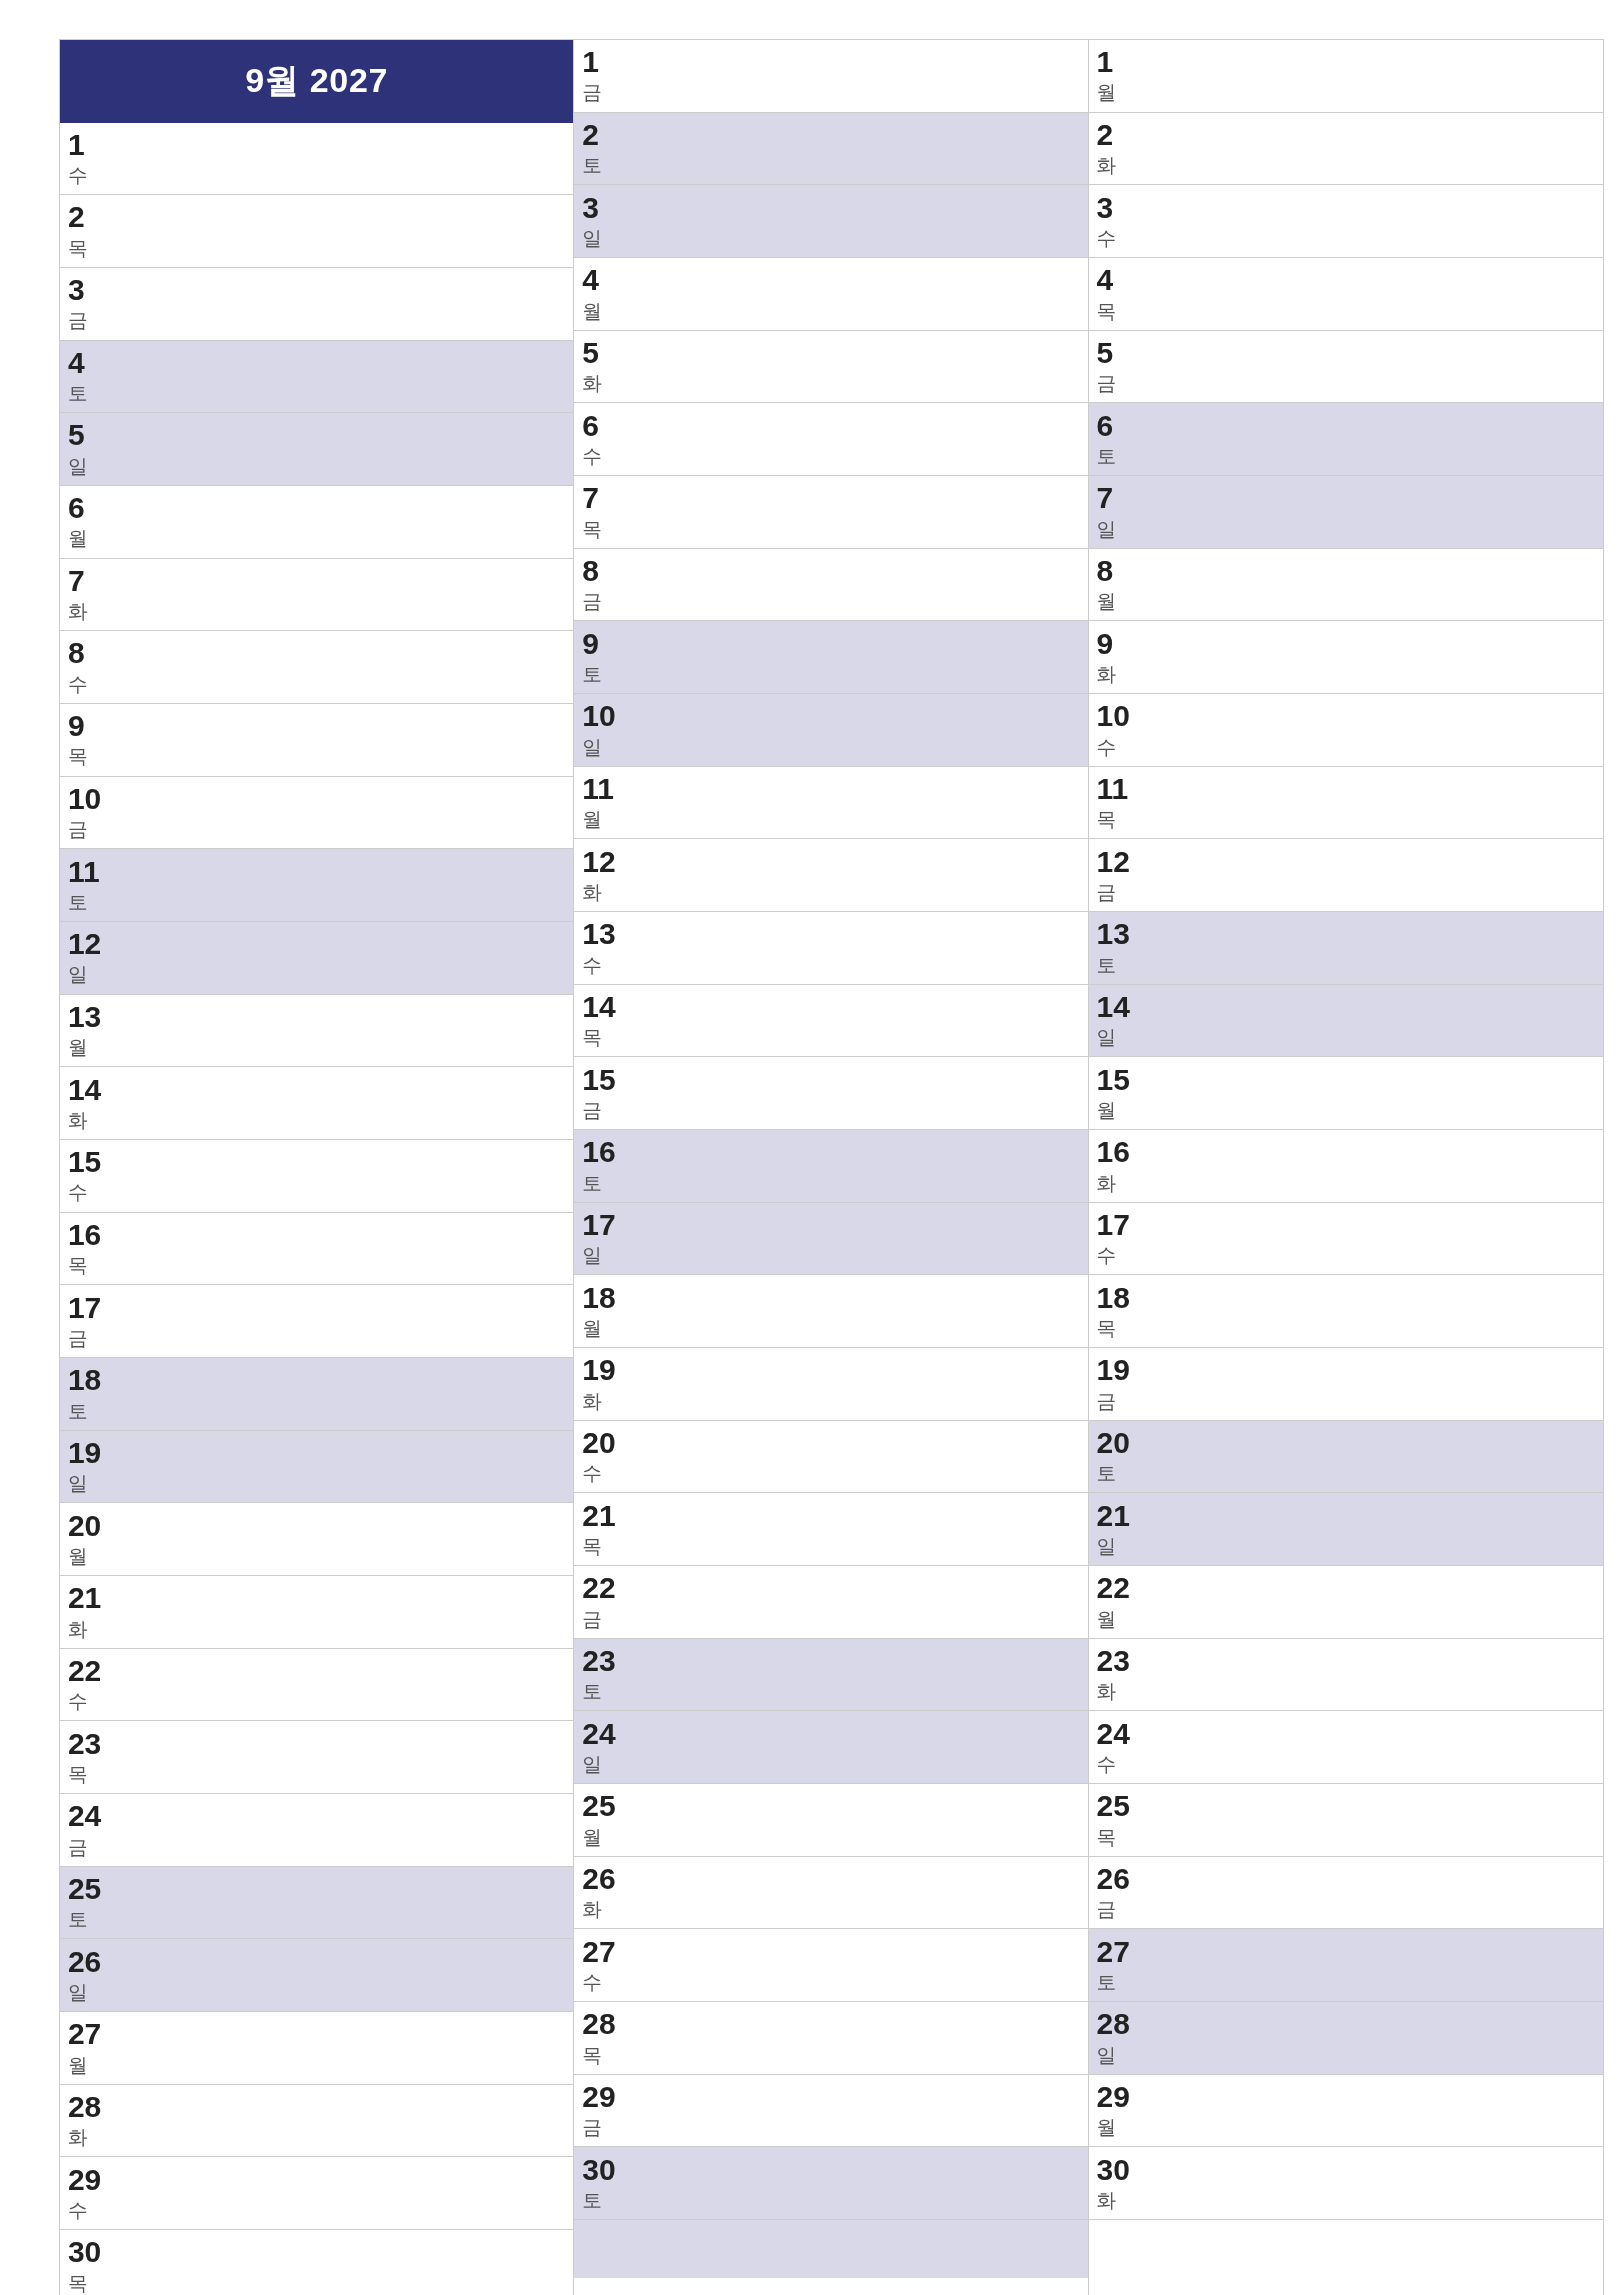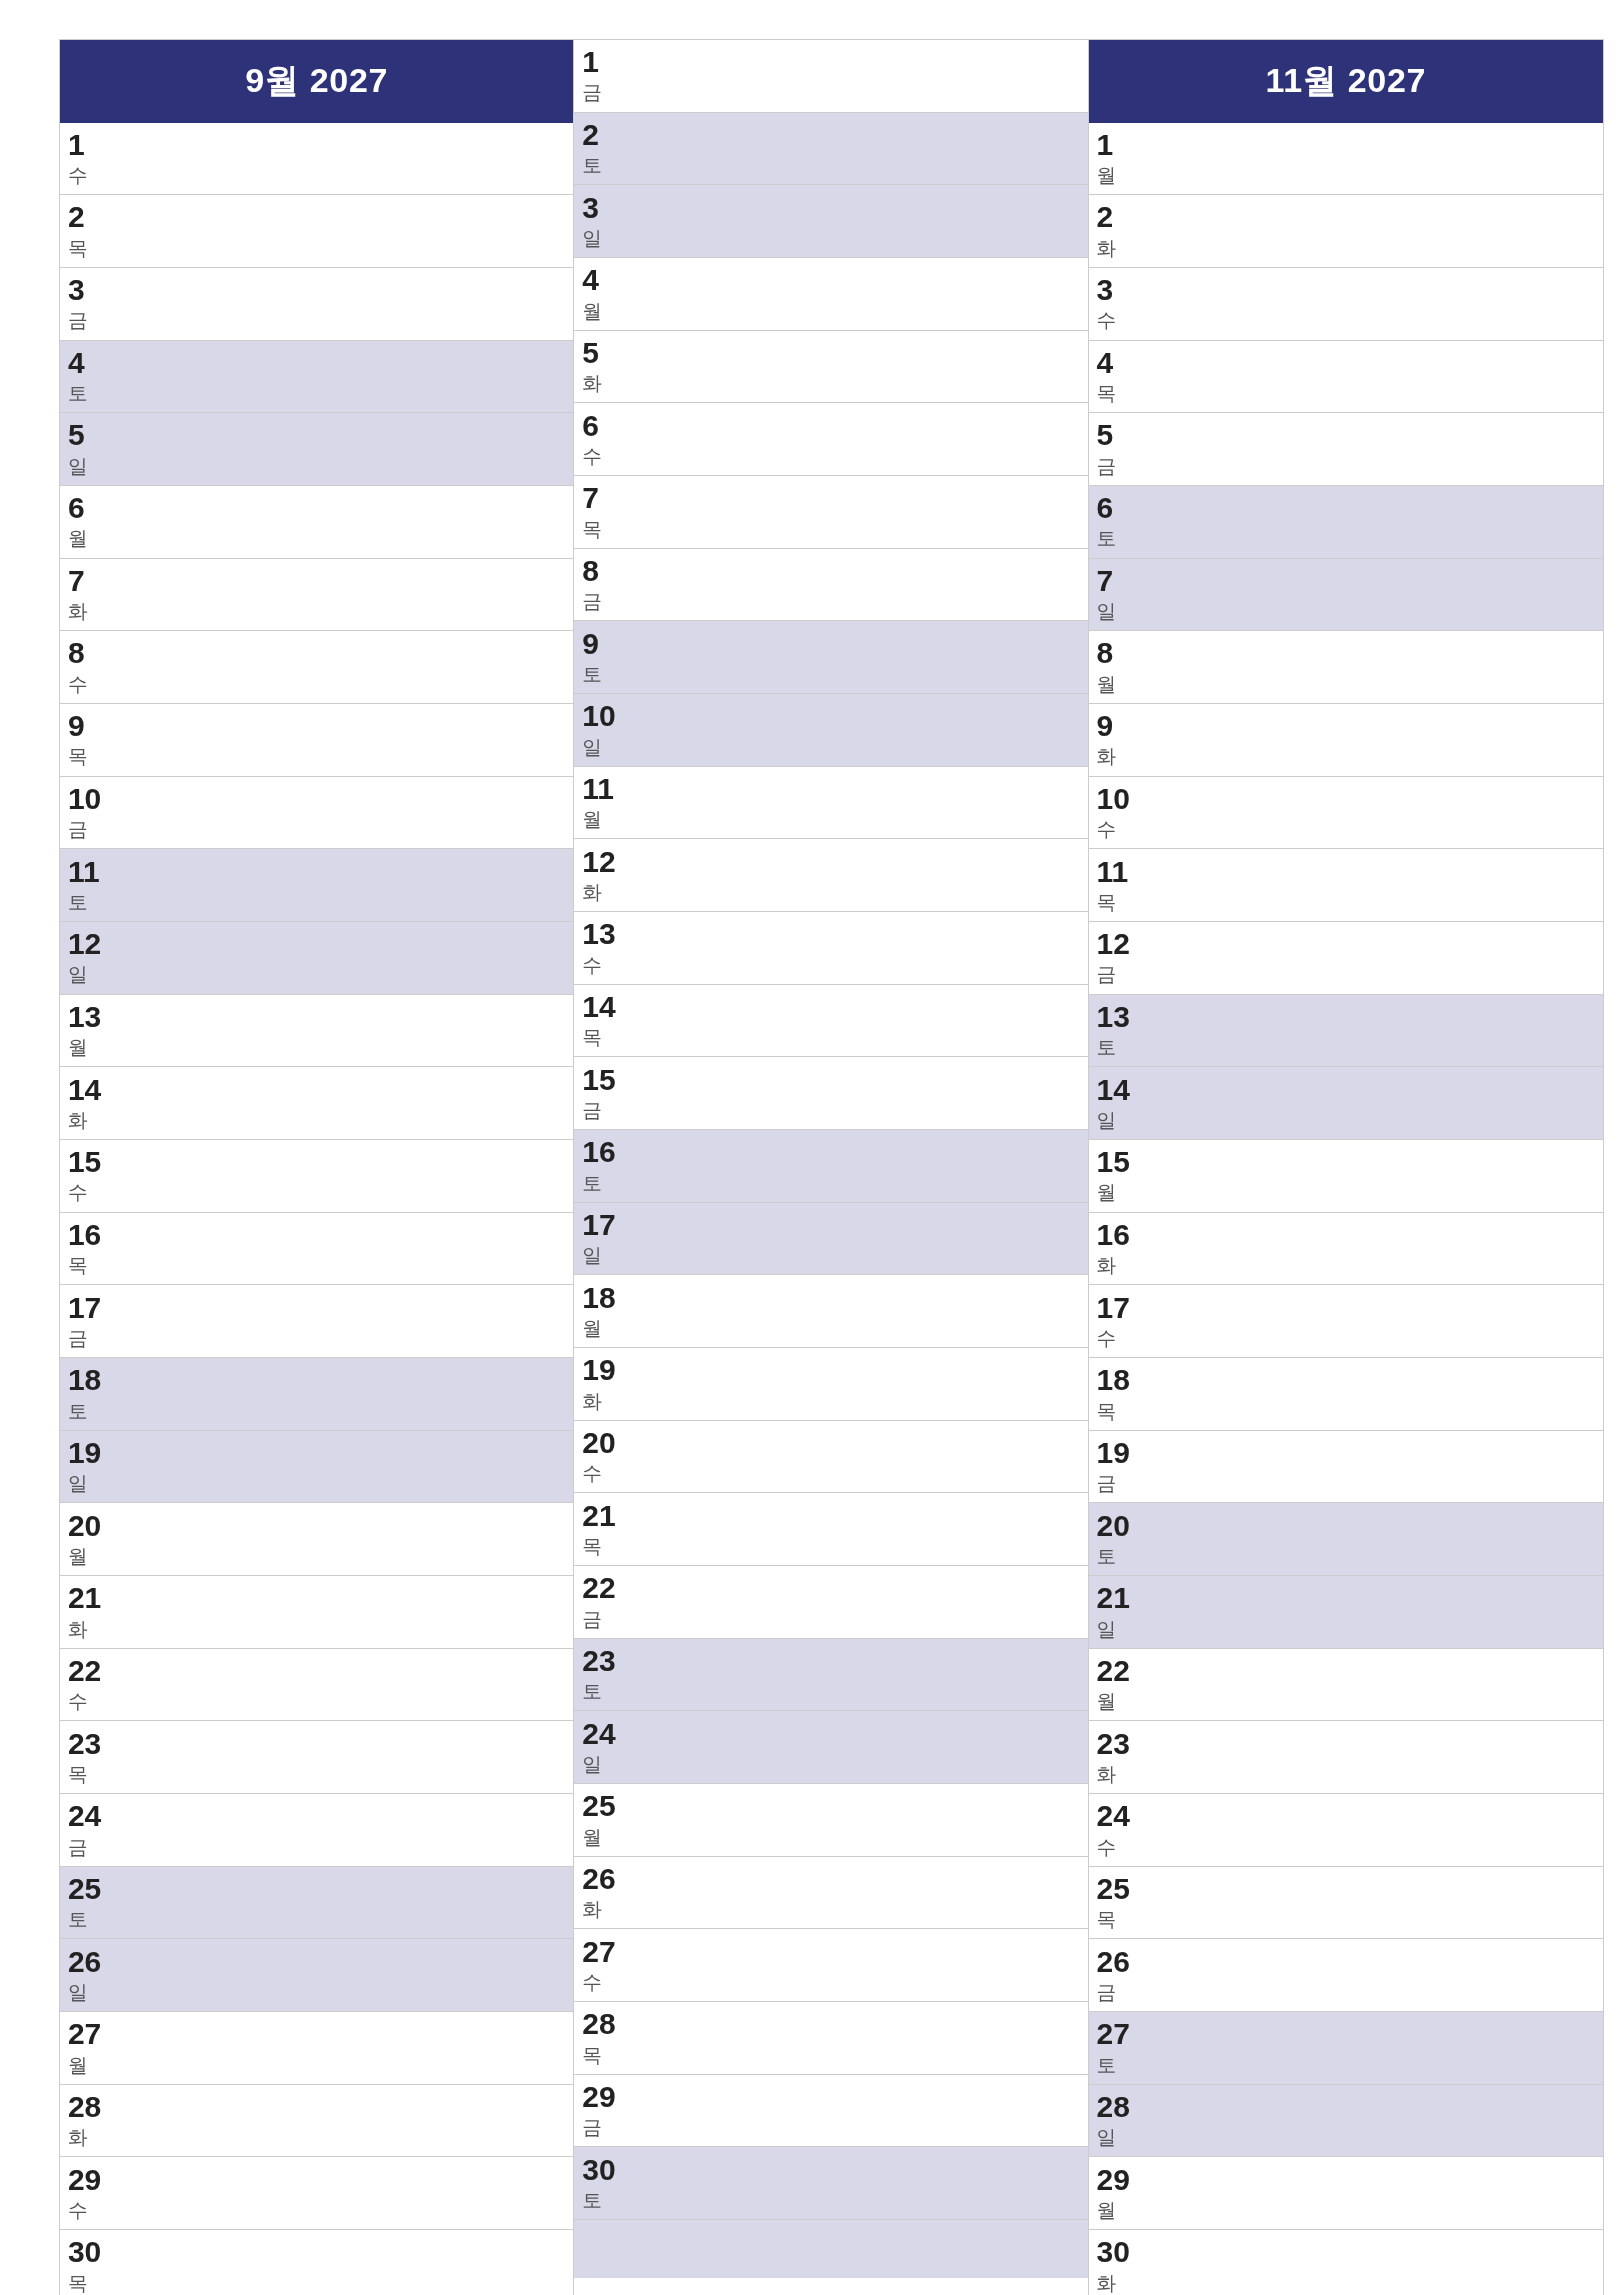--- a/index.html
+++ b/index.html
@@ -515,21 +515,20 @@
             </div>
             <div class="day-content"></div>
           </div>
           <div class="day-row highlighted">
             <div class="day-number-col"></div>
             <div class="day-content"></div>
           </div>
         </div>
       </div>
       <div class="month-column">
-        <div class="month-header">11월 2027</div>
         <div class="day-rows">
           <div class="day-row">
             <div class="day-number-col">
               <div class="day-num">1</div>
               <div class="day-name">월</div>
             </div>
             <div class="day-content"></div>
           </div>
           <div class="day-row">
             <div class="day-number-col">

